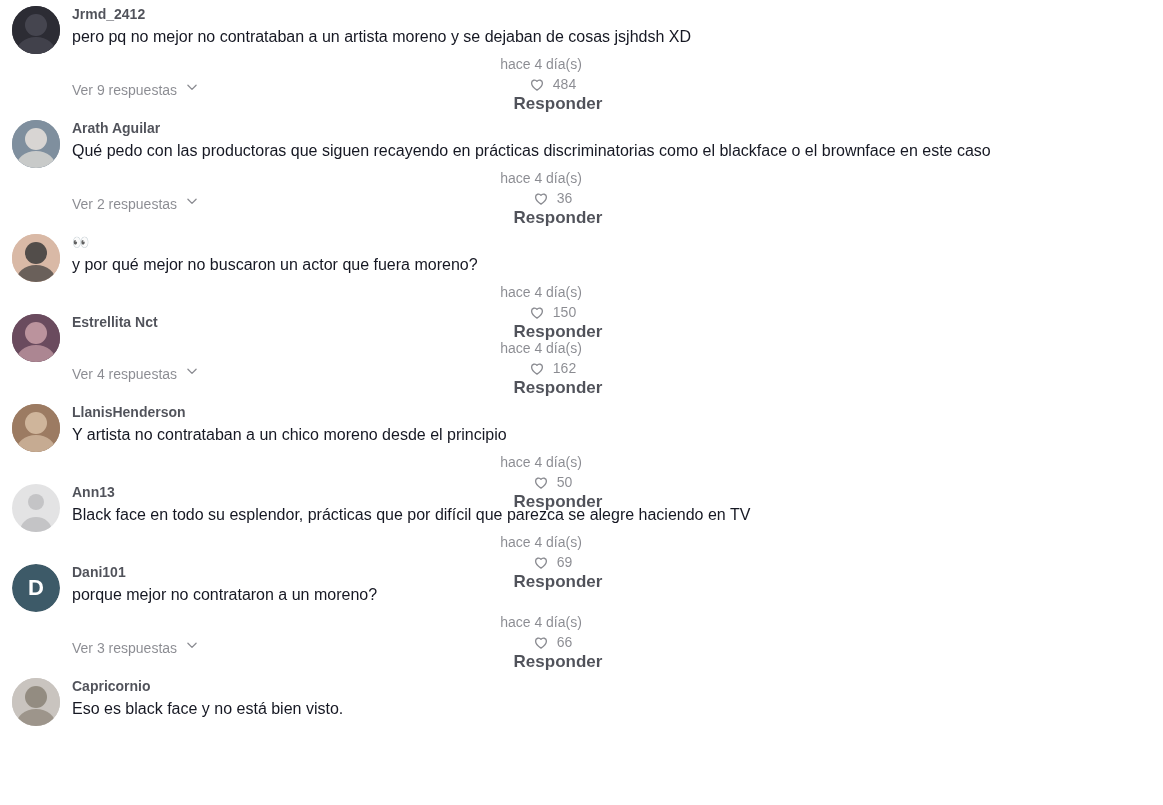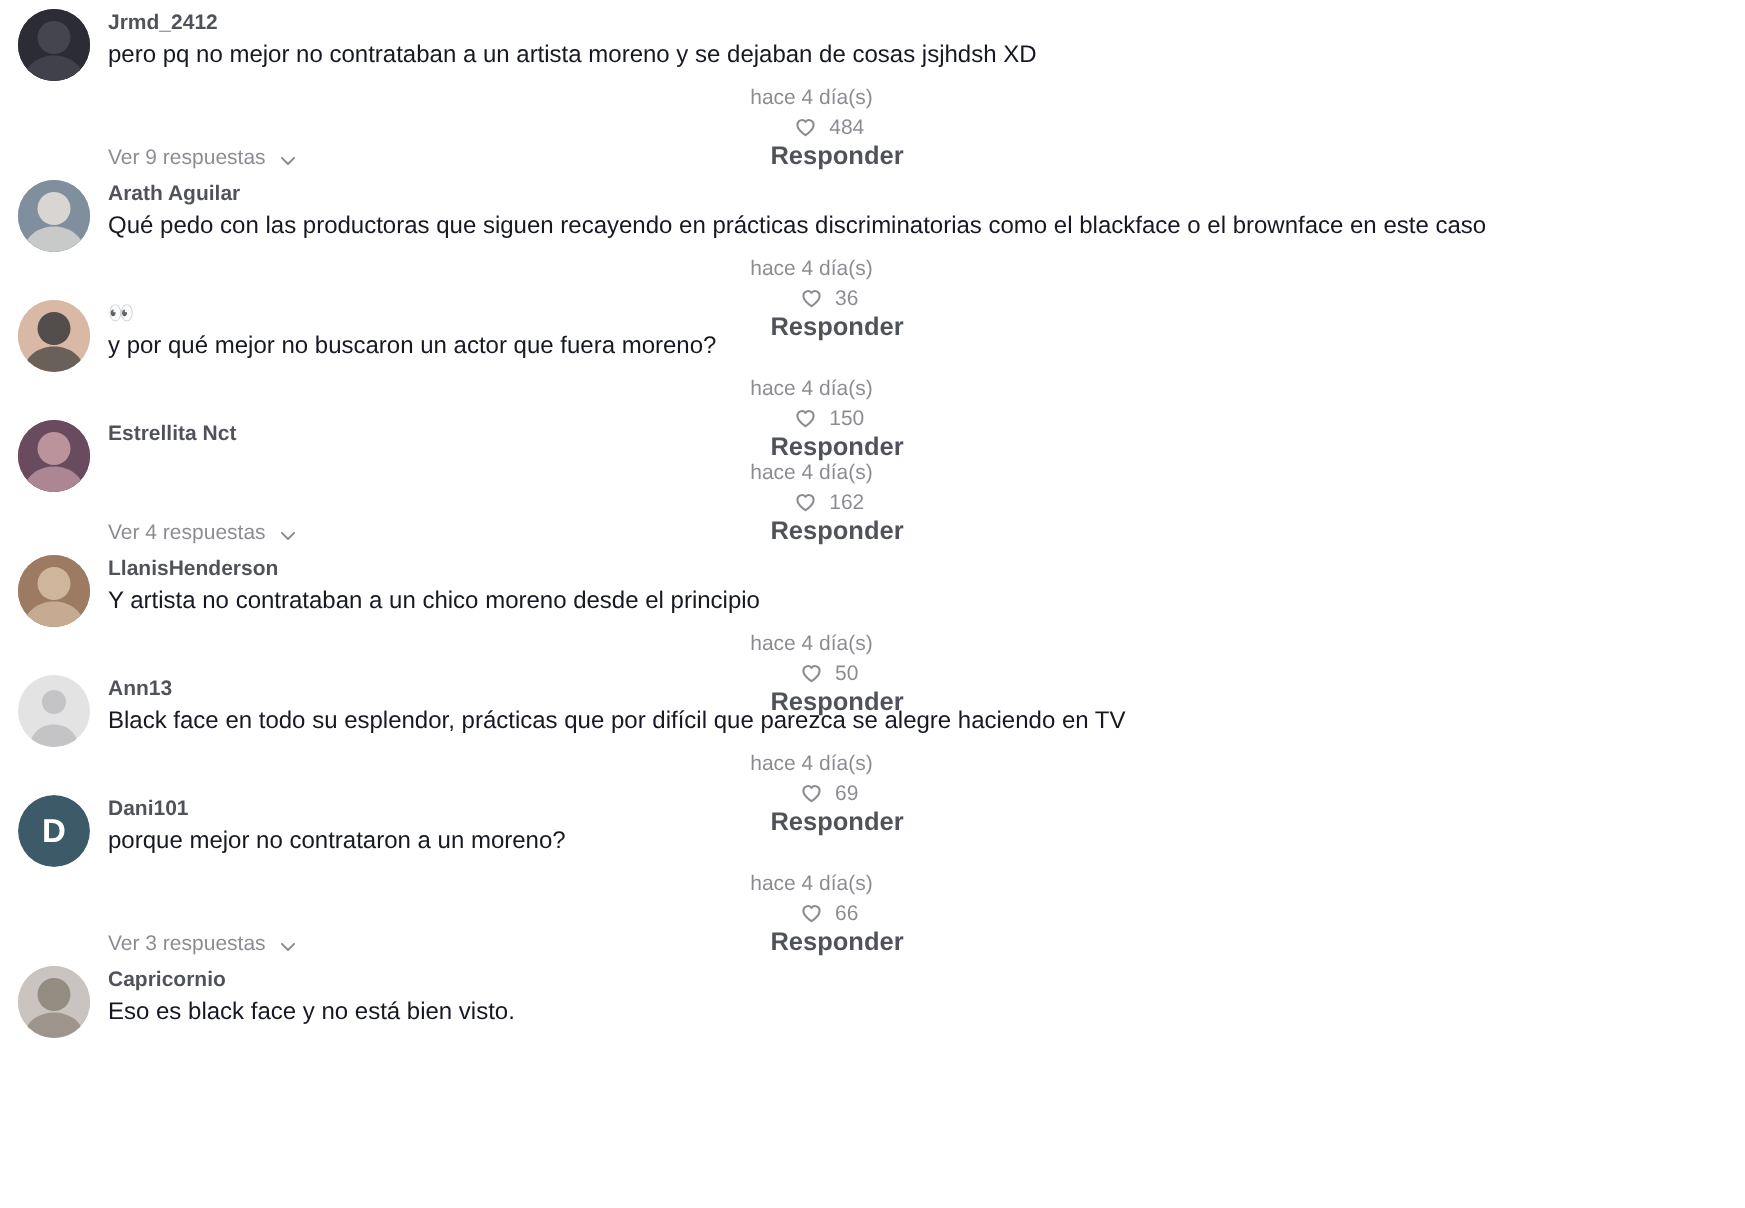--- a/index.html
+++ b/index.html
@@ -99,21 +99,21 @@
   .reply {
     font-size: 17px;
     font-weight: 600;
     color: rgba(22,24,35,0.75);
     margin-left: 34px;
     line-height: 20px;
     cursor: pointer;
   }
   .more-replies {
     display: flex;
-    align-items: flex-end;
+    align-items: flex-start;
     padding: 0 16px 0 72px;
     height: 34px;
   }
   .more-replies .mr-text {
     font-size: 14px;
     color: rgba(22,24,35,0.5);
     line-height: 20px;
   }
   .chev {
     width: 14px;
@@ -178,20 +178,28 @@
               <svg viewBox="0 0 24 24" width="18" height="18" fill="none" stroke="rgba(22,24,35,0.5)" stroke-width="1.8" stroke-linecap="round" stroke-linejoin="round">
                 <path d="M12 20.2s-7.2-4.5-7.2-9.4a4 4 0 0 1 7.2-2.4 4 4 0 0 1 7.2 2.4c0 4.9-7.2 9.4-7.2 9.4z"></path>
               </svg>
             </span>
             <span class="likecount">36</span>
           </span>
           <span class="reply">Responder</span>
         </div>
       </div>
     </div>
+    <div class="more-replies">
+      <span class="mr-text">Ver 2 respuestas</span>
+      <span class="chev">
+        <svg viewBox="0 0 24 24" width="14" height="14" fill="none" stroke="rgba(22,24,35,0.5)" stroke-width="2.2" stroke-linecap="round" stroke-linejoin="round">
+          <path d="M5 9l7 7 7-7"></path>
+        </svg>
+      </span>
+    </div>
     <div class="comment">
       <div class="avatar-wrap">
         <div class="avatar" style="background:#d9b9a6"><svg viewBox="0 0 48 48" width="48" height="48">
             <rect x="0" y="0" width="48" height="48" fill="#d9b9a6"></rect>
             <circle cx="24" cy="19" r="11" fill="#3a3a3a" opacity="0.85"></circle>
             <path d="M4 48c0-10 9-17 20-17s20 7 20 17z" fill="#3a3a3a" opacity="0.7"></path>
           </svg></div>
       </div>
       <div class="body">
         <span class="uname">👀</span>

